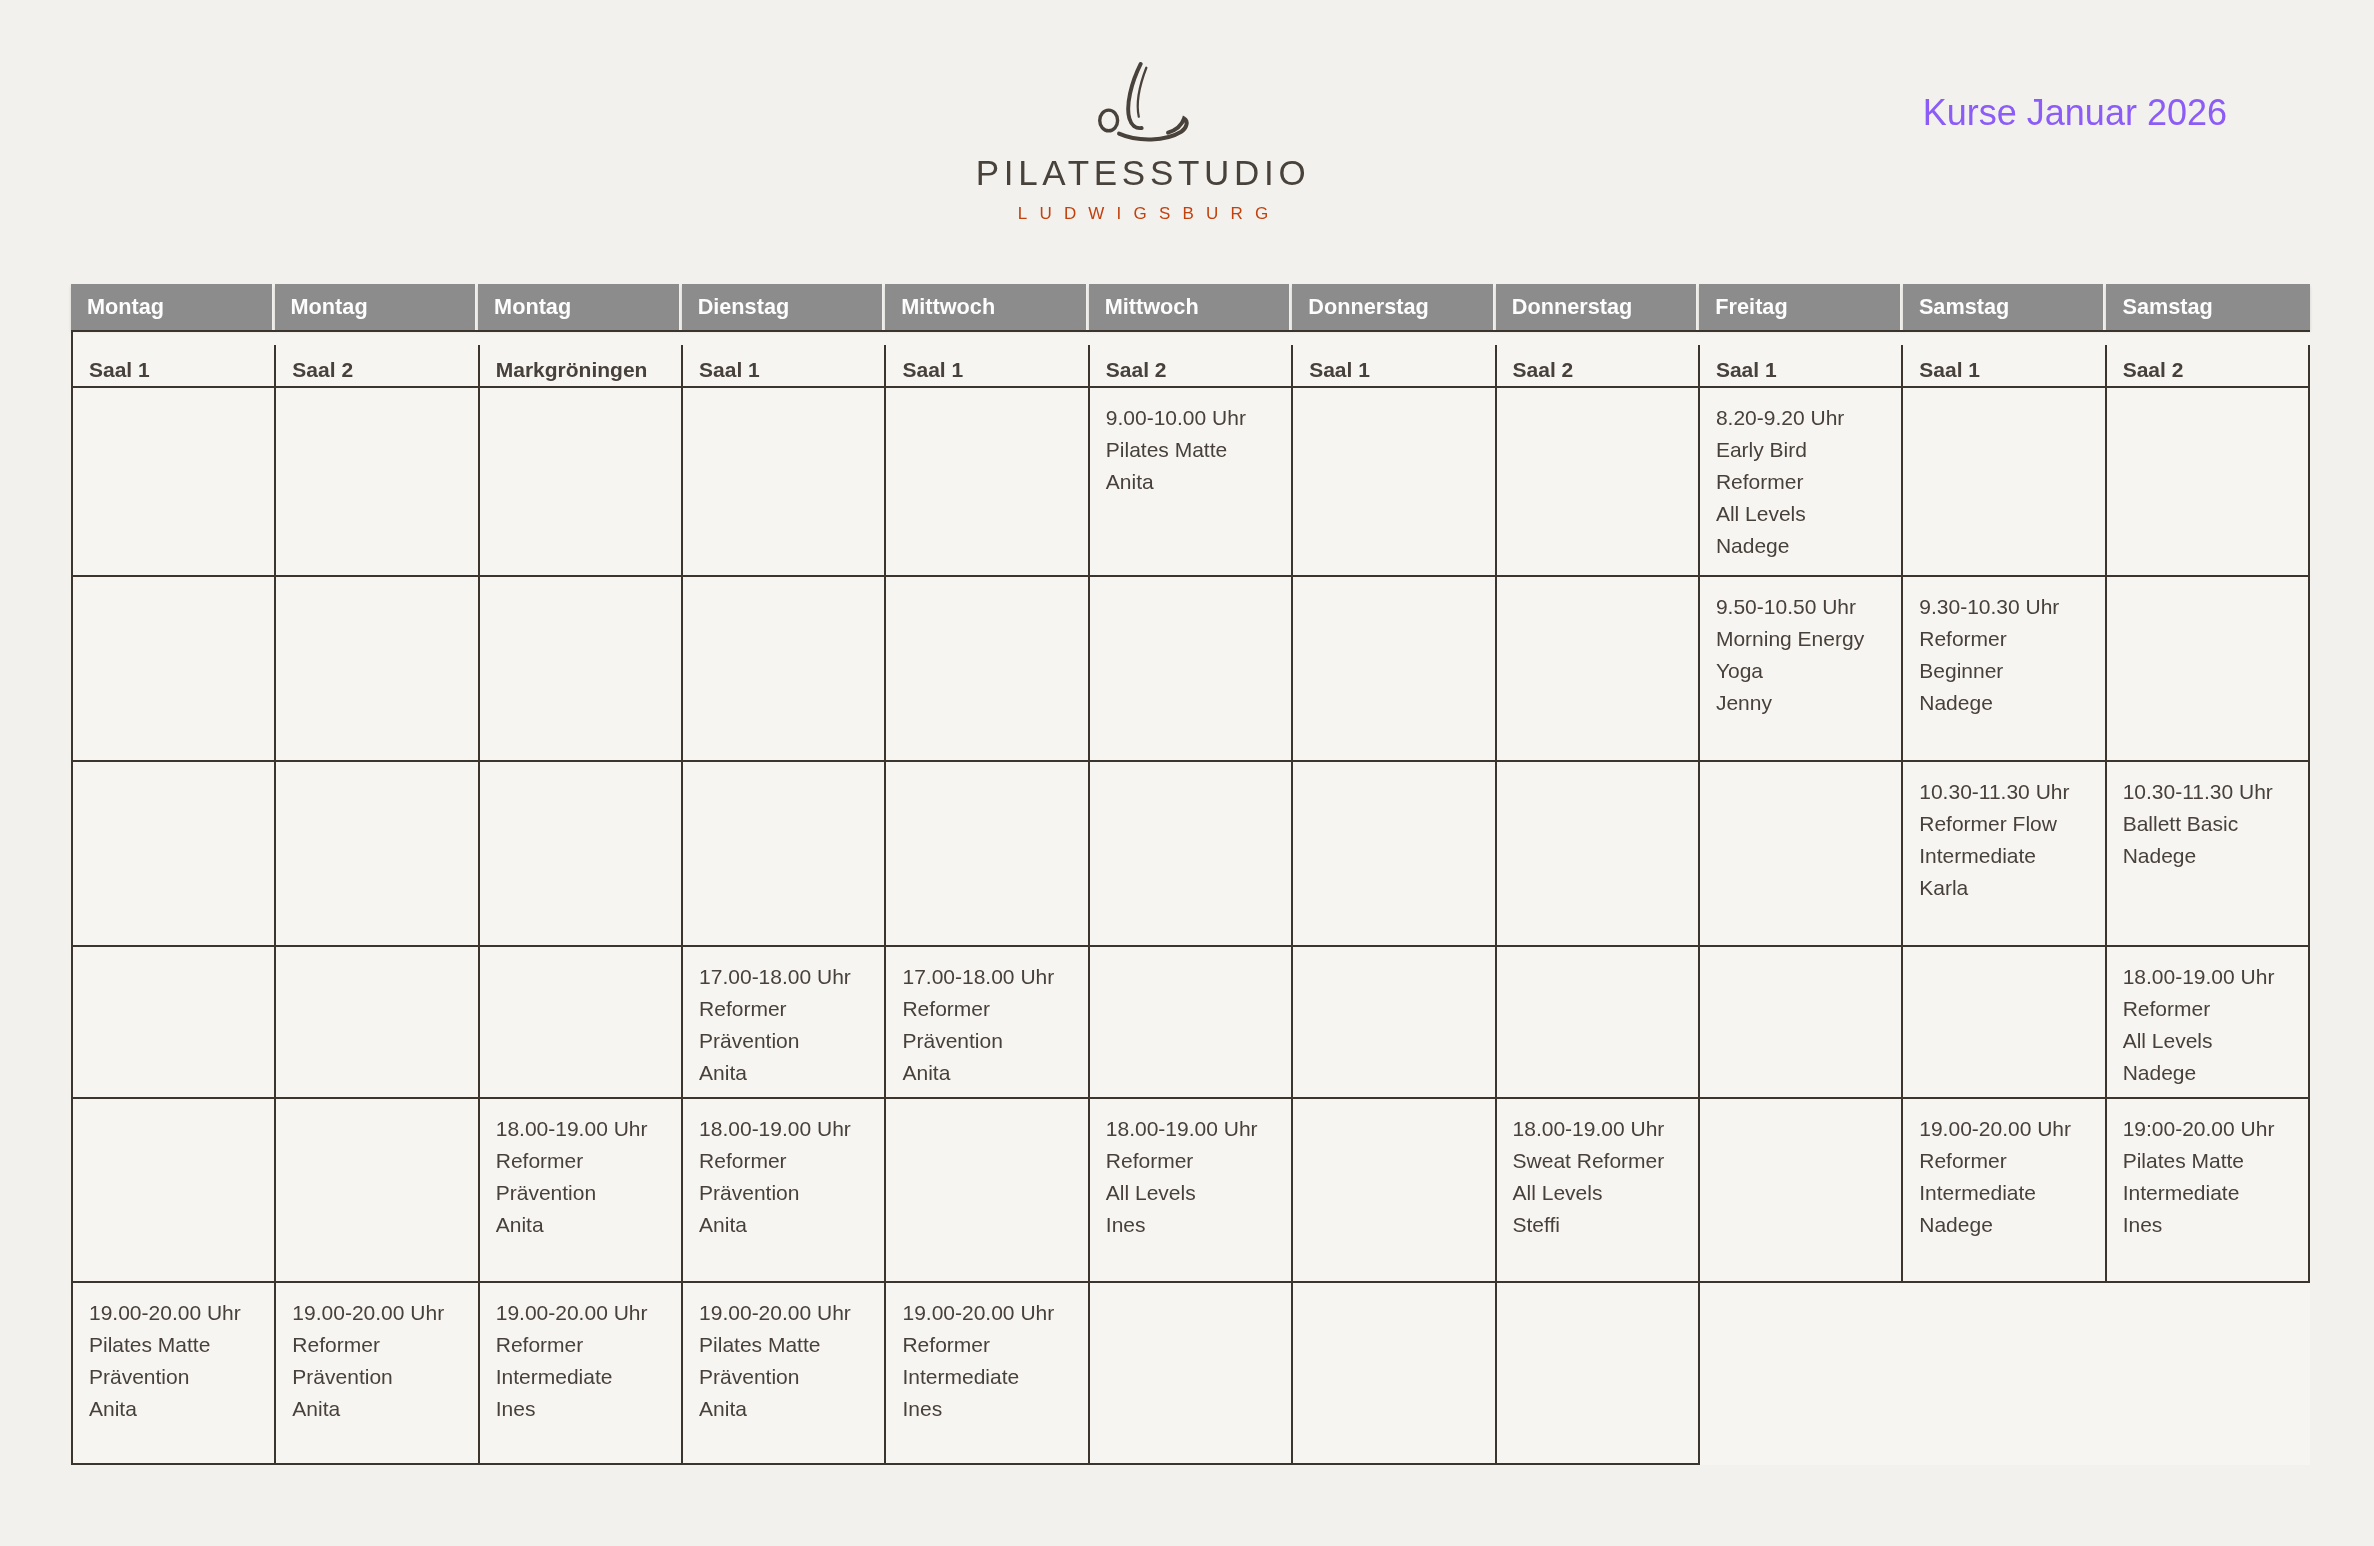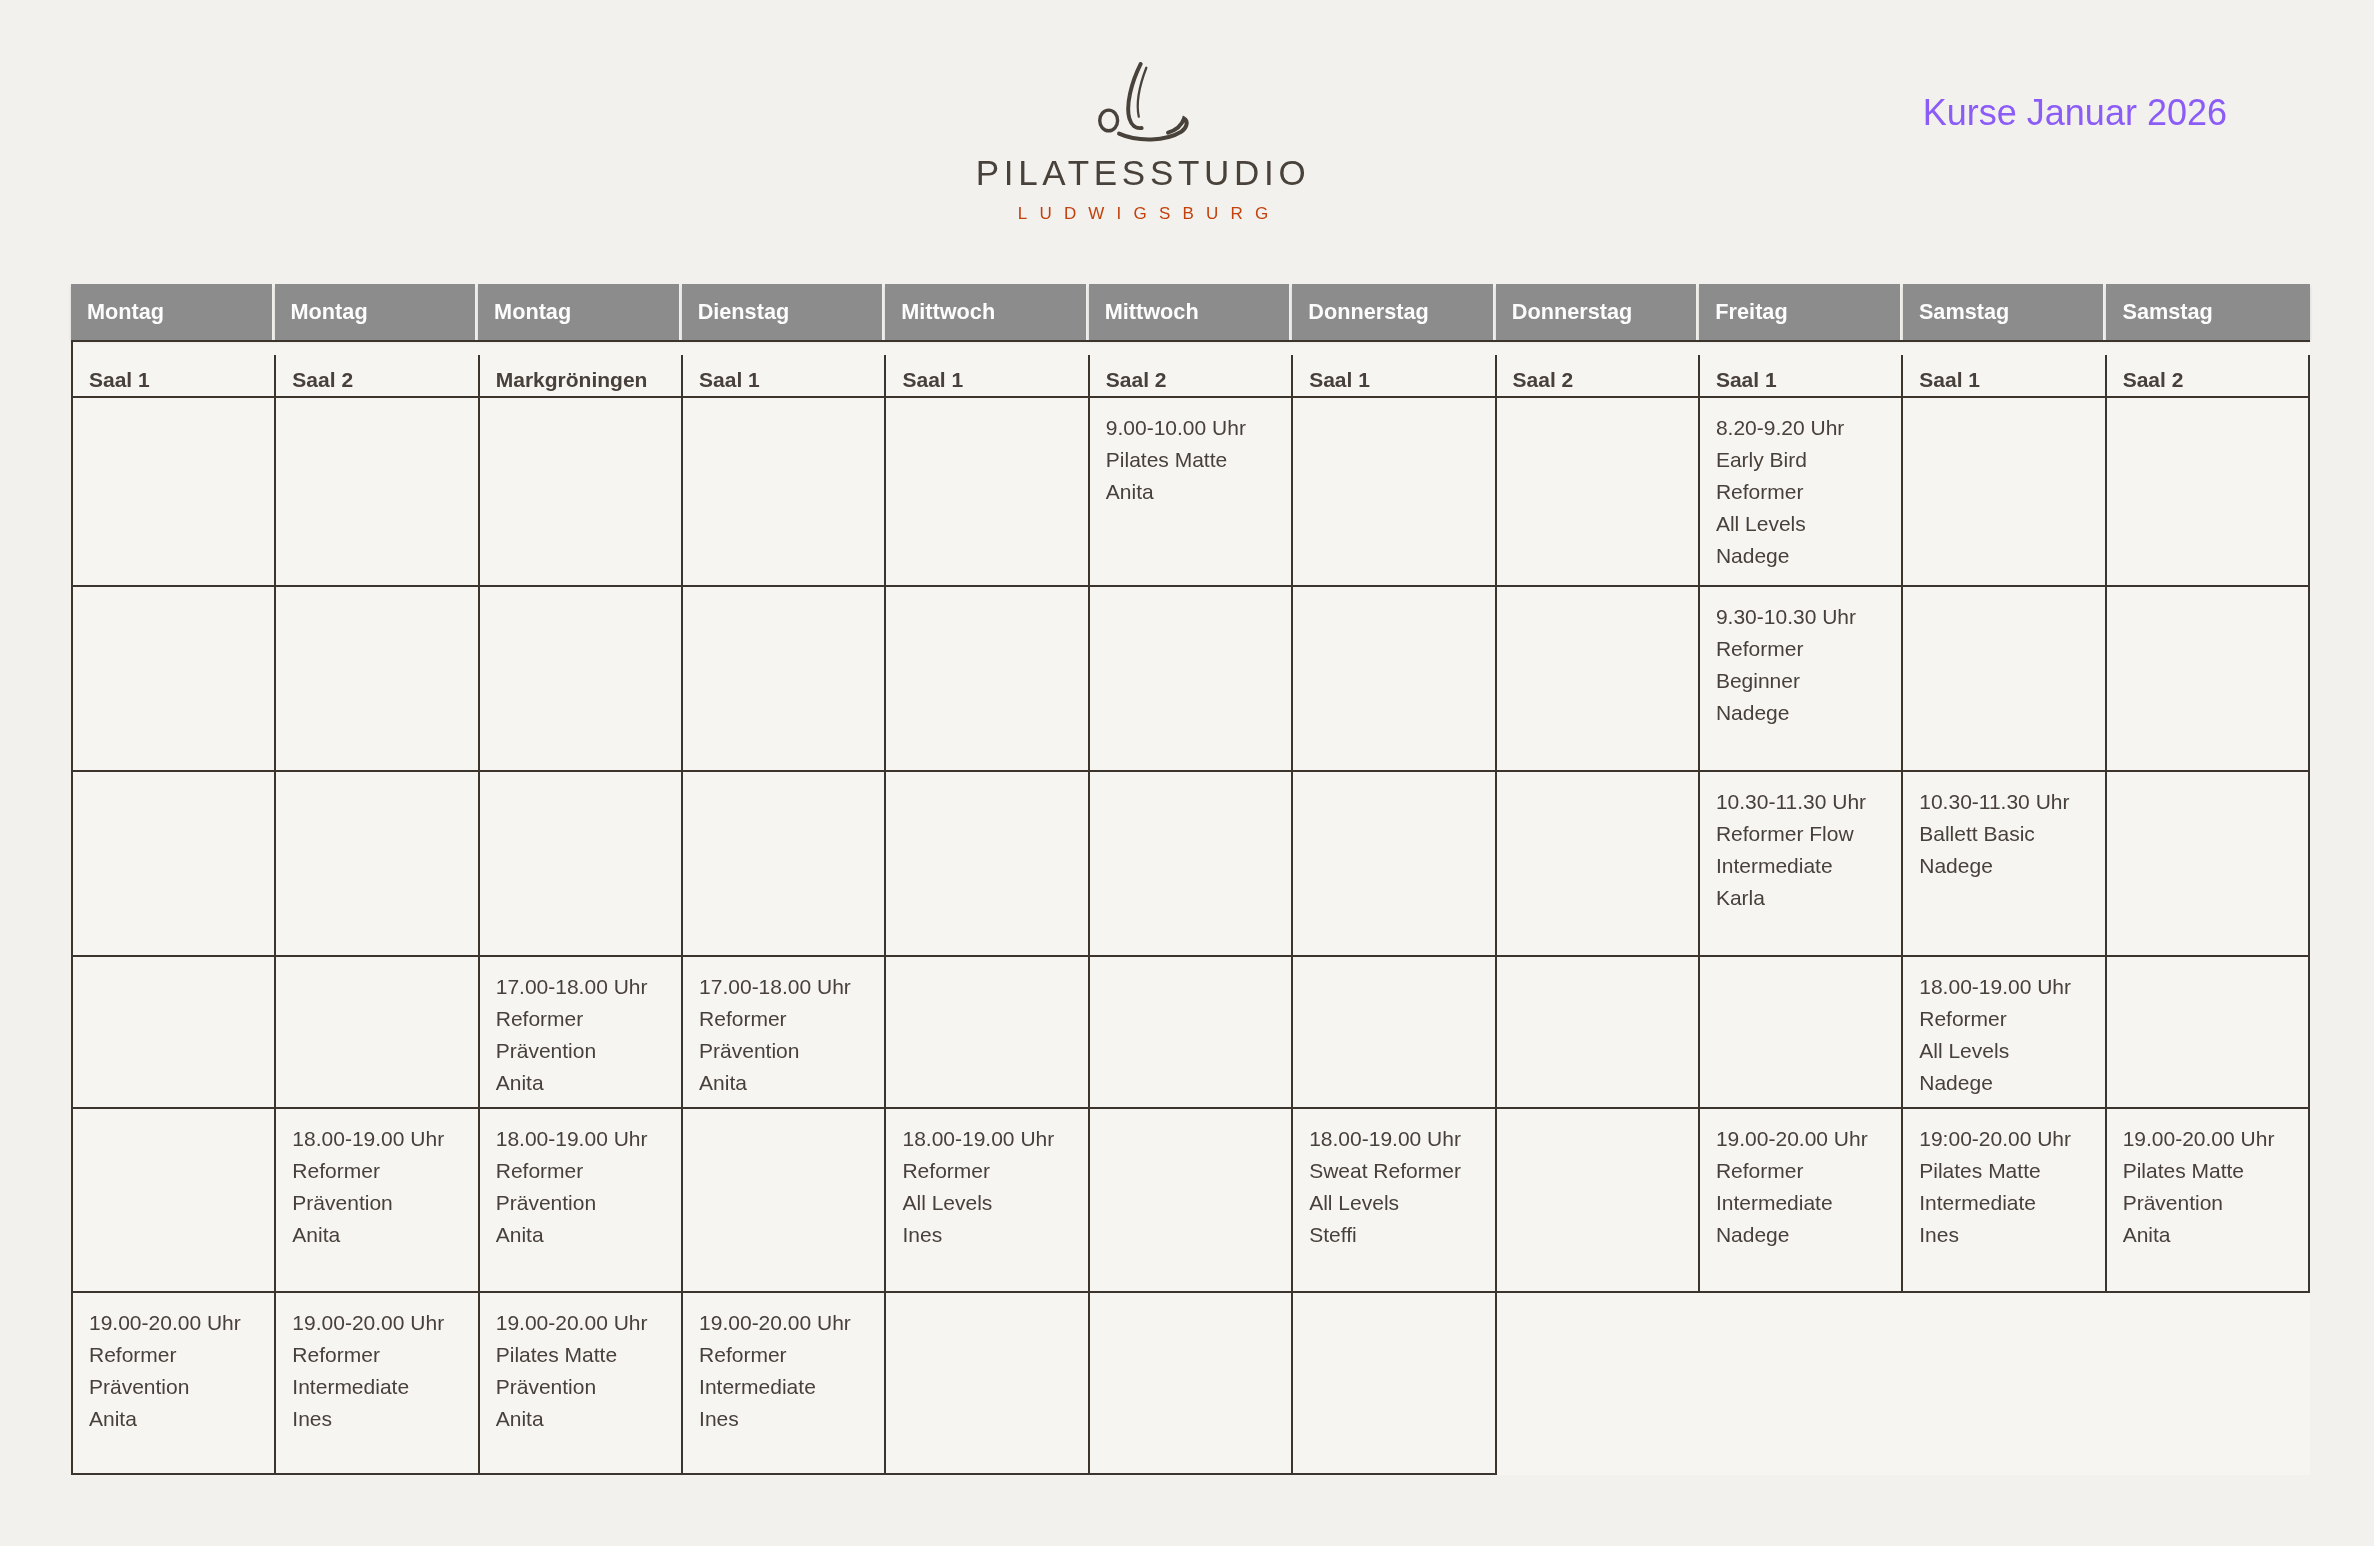--- a/index.html
+++ b/index.html
@@ -55,21 +55,21 @@
 
   
   .schedule{
     position:absolute;
     left:71px; top:284px;
     width:2239px;
   }
   .day-row{
     display:grid;
     grid-template-columns:repeat(11,1fr);
-    height:56px;
+    height:46px;
   }
   .day-cell{
     background:var(--header-gray);
     color:var(--header-text);
     font-weight:bold;
     font-size:21.7px;
     display:flex;
     align-items:center;
     padding-left:16px;
     border-right:3.8px solid var(--page-bg);
@@ -171,20 +171,26 @@
       <div class="body-cell"></div>
       <div class="body-cell"></div>
       <div class="body-cell"></div>
       <div class="body-cell"></div>
       <div class="body-cell"></div>
       <div class="body-cell"></div>
       <div class="body-cell"></div>
       <div class="body-cell"></div>
       <div class="body-cell"></div>
       <div class="body-cell">
+        <div class="cell-line">9.50-10.50 Uhr</div>
+        <div class="cell-line">Morning Energy</div>
+        <div class="cell-line">Yoga</div>
+        <div class="cell-line">Jenny</div>
+      </div>
+      <div class="body-cell">
         <div class="cell-line">9.30-10.30 Uhr</div>
         <div class="cell-line">Reformer</div>
         <div class="cell-line">Beginner</div>
         <div class="cell-line">Nadege</div>
       </div>
       <div class="body-cell"></div>
       <div class="body-cell"></div>
       <div class="body-cell"></div>
       <div class="body-cell"></div>
       <div class="body-cell"></div>

